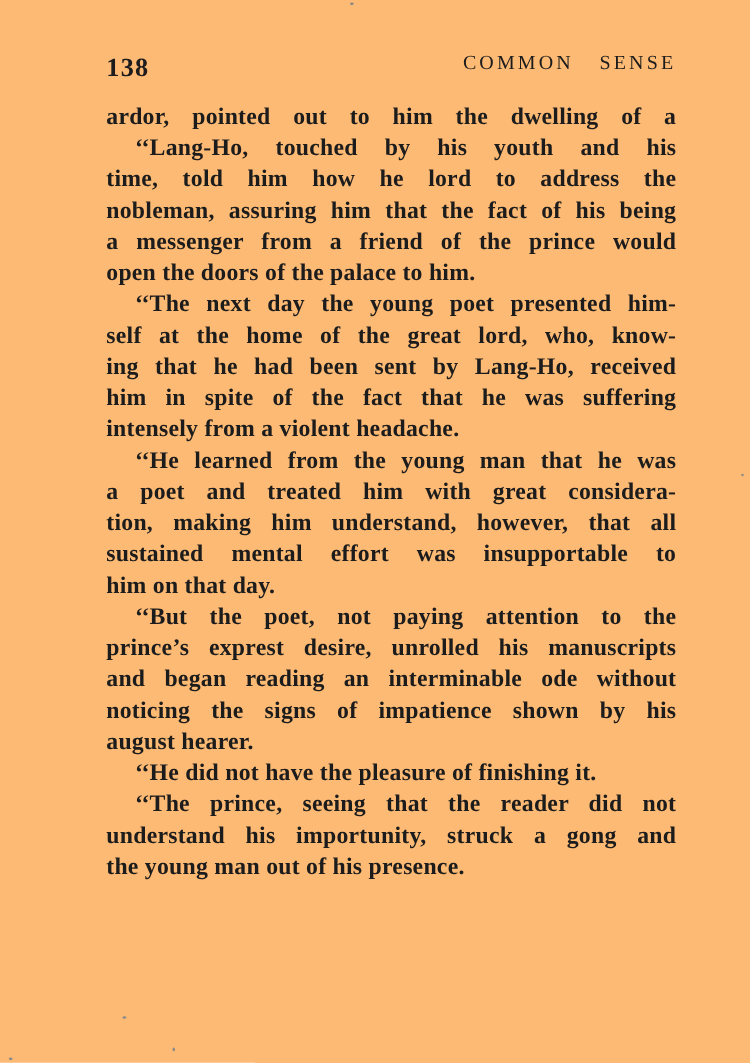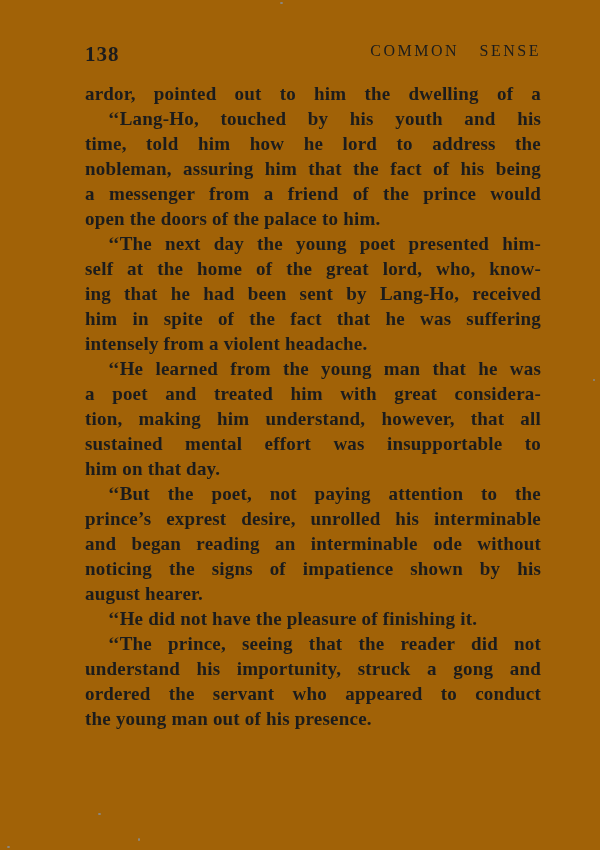--- a/index.html
+++ b/index.html
@@ -3,21 +3,21 @@
 <meta charset="utf-8">
 <style>
   html, body {
     margin: 0;
     padding: 0;
   }
   .page {
     position: relative;
     width: 600px;
     height: 850px;
-    background: #a16207;
+    background: #fdba74;
     overflow: hidden;
     font-family: "Liberation Serif", "DejaVu Serif", serif;
     color: #1c1c1c;
   }
   .running-head {
     position: absolute;
     top: 42px;
     left: 85px;
     width: 456px;
     height: 22px;
@@ -96,28 +96,27 @@
       <div class="line">self at the home of the great lord, who, know-</div>
       <div class="line">ing that he had been sent by Lang-Ho, received</div>
       <div class="line">him in spite of the fact that he was suffering</div>
       <div class="line end">intensely from a violent headache.</div>
       <div class="line first">‘‘He learned from the young man that he was</div>
       <div class="line">a poet and treated him with great considera-</div>
       <div class="line">tion, making him understand, however, that all</div>
       <div class="line">sustained mental effort was insupportable to</div>
       <div class="line end">him on that day.</div>
       <div class="line first">‘‘But the poet, not paying attention to the</div>
-      <div class="line">prince’s exprest desire, unrolled his interminable</div>
+      <div class="line">prince’s exprest desire, unrolled his manuscripts</div>
       <div class="line">and began reading an interminable ode without</div>
       <div class="line">noticing the signs of impatience shown by his</div>
       <div class="line end">august hearer.</div>
       <div class="line first end">‘‘He did not have the pleasure of finishing it.</div>
       <div class="line first">‘‘The prince, seeing that the reader did not</div>
       <div class="line">understand his importunity, struck a gong and</div>
-      <div class="line">ordered the servant who appeared to conduct</div>
       <div class="line end">the young man out of his presence.</div>
     </div>
 
   <div class="speck s1"></div>
   <div class="speck s2"></div>
   <div class="speck s3"></div>
   <div class="speck s4"></div>
   <div class="speck s5"></div>
 
 </div>

